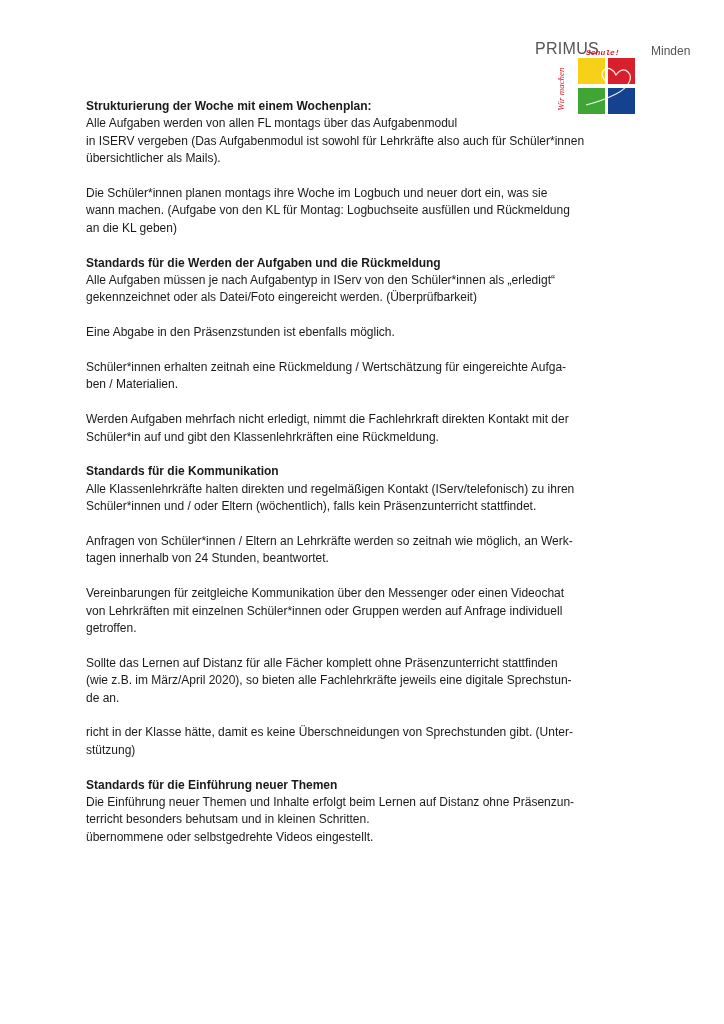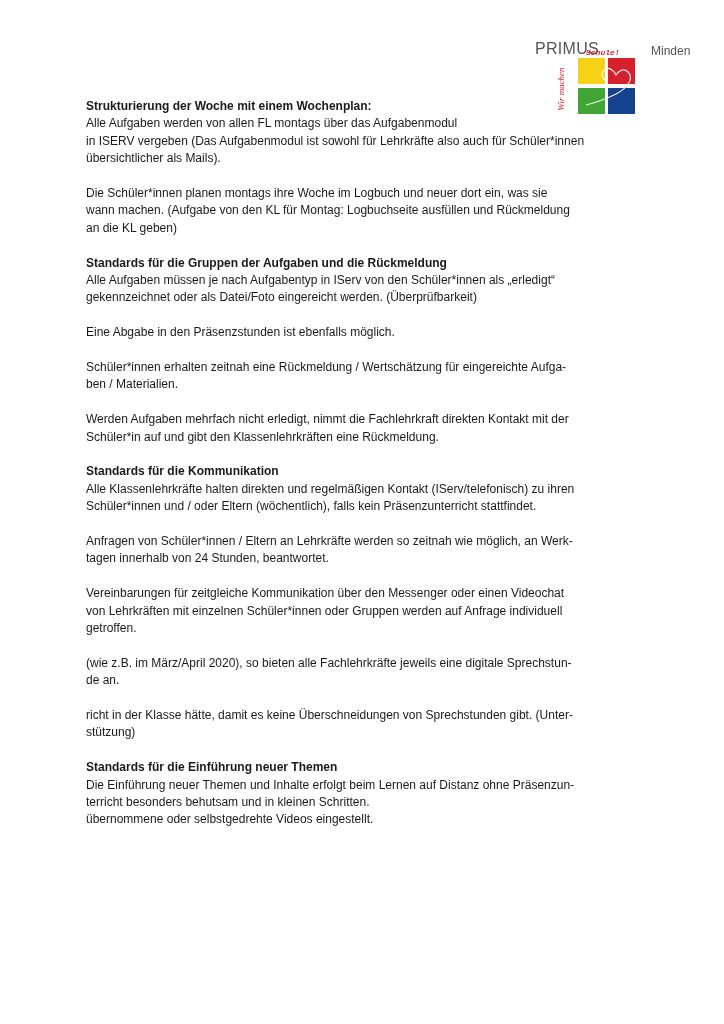--- a/index.html
+++ b/index.html
@@ -50,21 +50,21 @@
     <p class="heading">Strukturierung der Woche mit einem Wochenplan:</p>
     <p>Alle Aufgaben werden von allen FL montags über das Aufgabenmodul</p>
     <p>in ISERV vergeben (Das Aufgabenmodul ist sowohl für Lehrkräfte also auch für Schüler*innen</p>
     <p>übersichtlicher als Mails).</p>
     <div class="gap"></div>
     <p>Die Schüler*innen planen montags ihre Woche im Logbuch und neuer dort ein, was sie</p>
     <p>wann machen. (Aufgabe von den KL für Montag: Logbuchseite ausfüllen und Rückmeldung</p>
     <p>an die KL geben)</p>
     <div class="gap"></div>
 
-    <p class="heading">Standards für die Gruppen der Aufgaben und die Rückmeldung</p>
+    <p class="heading">Standards für die Werden der Aufgaben und die Rückmeldung</p>
     <p>Alle Aufgaben müssen je nach Aufgabentyp in IServ von den Schüler*innen als „erledigt“</p>
     <p>gekennzeichnet oder als Datei/Foto eingereicht werden. (Überprüfbarkeit)</p>
     <div class="gap"></div>
     <p>Eine Abgabe in den Präsenzstunden ist ebenfalls möglich.</p>
     <div class="gap"></div>
     <p>Schüler*innen erhalten zeitnah eine Rückmeldung / Wertschätzung für eingereichte Aufga-</p>
     <p>ben / Materialien.</p>
     <div class="gap"></div>
     <p>Werden Aufgaben mehrfach nicht erledigt, nimmt die Fachlehrkraft direkten Kontakt mit der</p>
     <p>Schüler*in auf und gibt den Klassenlehrkräften eine Rückmeldung.</p>
@@ -74,20 +74,21 @@
     <p>Alle Klassenlehrkräfte halten direkten und regelmäßigen Kontakt (IServ/telefonisch) zu ihren</p>
     <p>Schüler*innen und / oder Eltern (wöchentlich), falls kein Präsenzunterricht stattfindet.</p>
     <div class="gap"></div>
     <p>Anfragen von Schüler*innen / Eltern an Lehrkräfte werden so zeitnah wie möglich, an Werk-</p>
     <p>tagen innerhalb von 24 Stunden, beantwortet.</p>
     <div class="gap"></div>
     <p>Vereinbarungen für zeitgleiche Kommunikation über den Messenger oder einen Videochat</p>
     <p>von Lehrkräften mit einzelnen Schüler*innen oder Gruppen werden auf Anfrage individuell</p>
     <p>getroffen.</p>
     <div class="gap"></div>
+    <p>Sollte das Lernen auf Distanz für alle Fächer komplett ohne Präsenzunterricht stattfinden</p>
     <p>(wie z.B. im März/April 2020), so bieten alle Fachlehrkräfte jeweils eine digitale Sprechstun-</p>
     <p>de an.</p>
     <div class="gap"></div>
     <p>richt in der Klasse hätte, damit es keine Überschneidungen von Sprechstunden gibt. (Unter-</p>
     <p>stützung)</p>
     <div class="gap"></div>
 
     <p class="heading">Standards für die Einführung neuer Themen</p>
     <p>Die Einführung neuer Themen und Inhalte erfolgt beim Lernen auf Distanz ohne Präsenzun-</p>
     <p>terricht besonders behutsam und in kleinen Schritten.</p>

